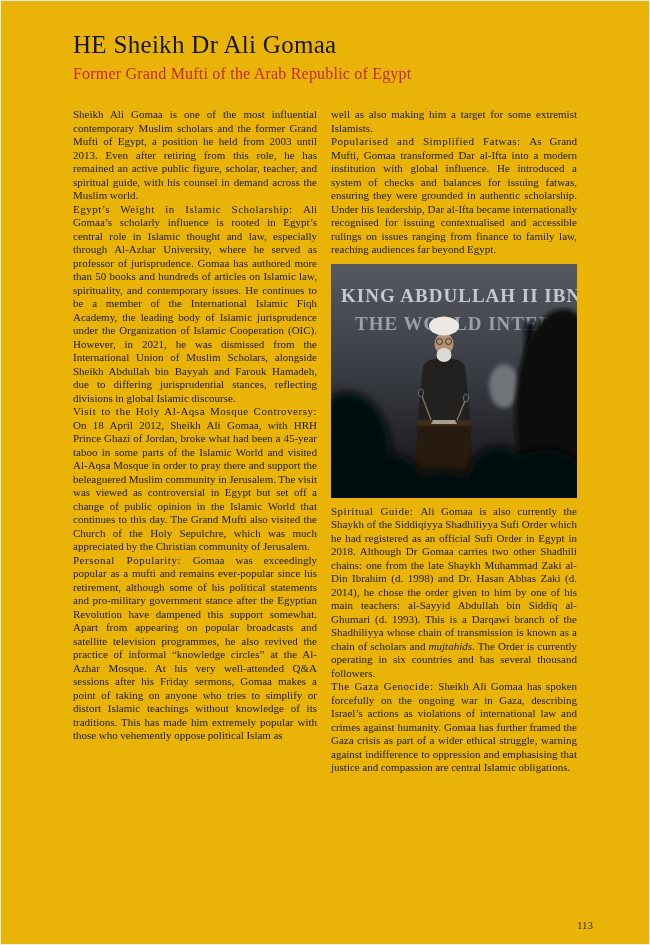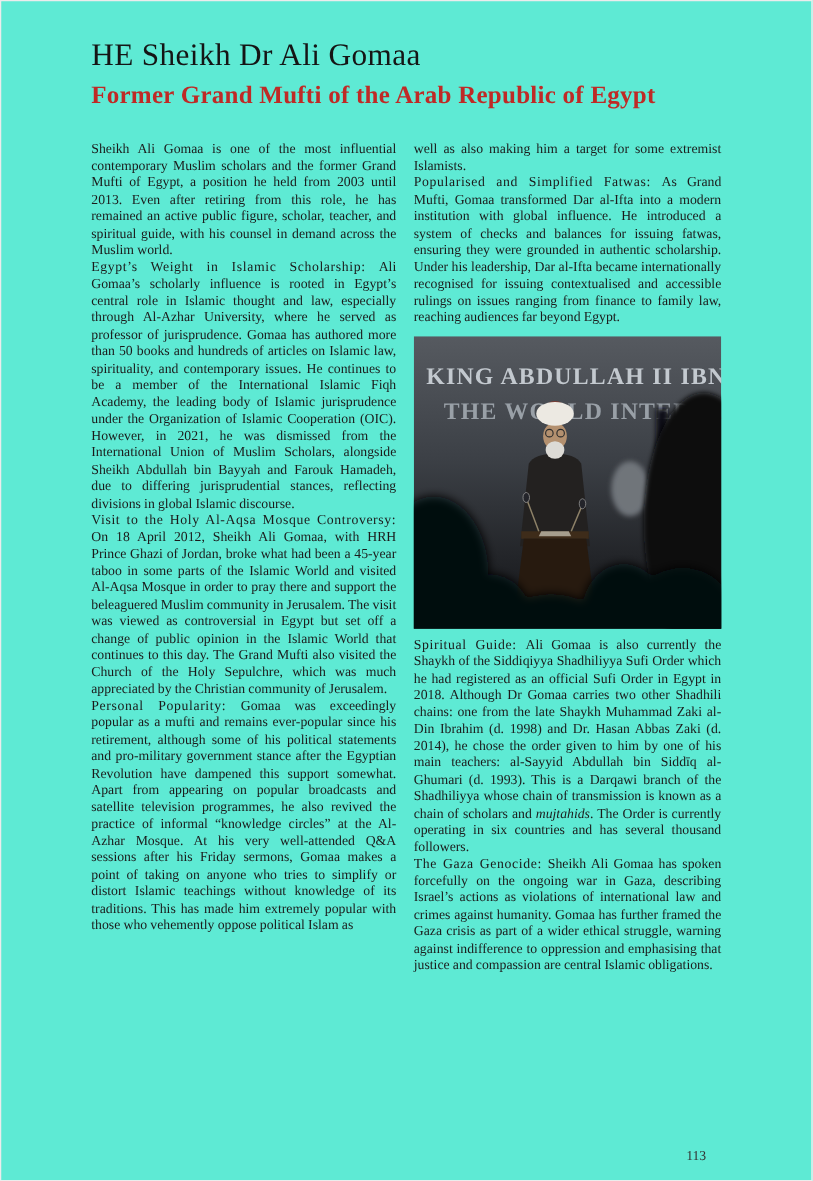--- a/index.html
+++ b/index.html
@@ -1,47 +1,47 @@
 <!DOCTYPE html>
 <html lang="en"><head>
 <meta charset="utf-8">
 <style>
   * { box-sizing: border-box; }
   html, body { margin: 0; padding: 0; background: #ffffff; }
   body { width: 650px; font-family: "Liberation Serif", serif; color: #1b1b1b; }
   .page {
     position: relative;
     width: 650px; height: 945px;
-    background: #5eead4;
+    background: #eab308;
     border: 1px solid #ececec;
     padding: 30px 72px 0 72px;
     overflow: hidden;
   }
   h1.title {
     margin: 0; font-weight: 400; font-size: 25px; letter-spacing: 0.3px; color: #151515;
   }
   h2.subtitle {
-    margin: 6px 0 0 0; font-weight: 700; font-size: 20px; letter-spacing: 0.2px; color: #bf2a26;
+    margin: 6px 0 0 0; font-weight: 400; font-size: 16px; letter-spacing: 0.2px; color: #bf2a26;
   }
   .columns { display: flex; gap: 14px; margin-top: 25px; }
   .col { width: 246px; }
   .bp {
     margin: 0; font-size: 11px; line-height: 13.5px; text-align: justify;
     hyphens: auto; -webkit-hyphens: auto; word-spacing: -0.2px;
   }
   .sec { letter-spacing: 0.5px; }
   .ital { font-style: italic; }
   figure.photo { margin: 7px 0 7px 0; padding: 0; line-height: 0; }
   .backdrop {
     font-family: "Liberation Serif", serif; font-size: 19px; font-weight: bold;
     fill: #c3c9cf; letter-spacing: 1px;
   }
   .backdrop.dim { fill: #99a0a7; }
   .page-number {
-    position: absolute; bottom: 13px; right: 84px; font-size: 11px; color: #333;
+    position: absolute; bottom: 13px; right: 56px; font-size: 11px; color: #333;
   }
 </style>
 </head>
 <body>
 
 <div class="page">
 
   <h1 class="title">HE Sheikh Dr Ali Gomaa</h1>
   <h2 class="subtitle" style="color: rgb(191, 42, 38);">Former Grand Mufti of the Arab Republic of Egypt</h2>
 

